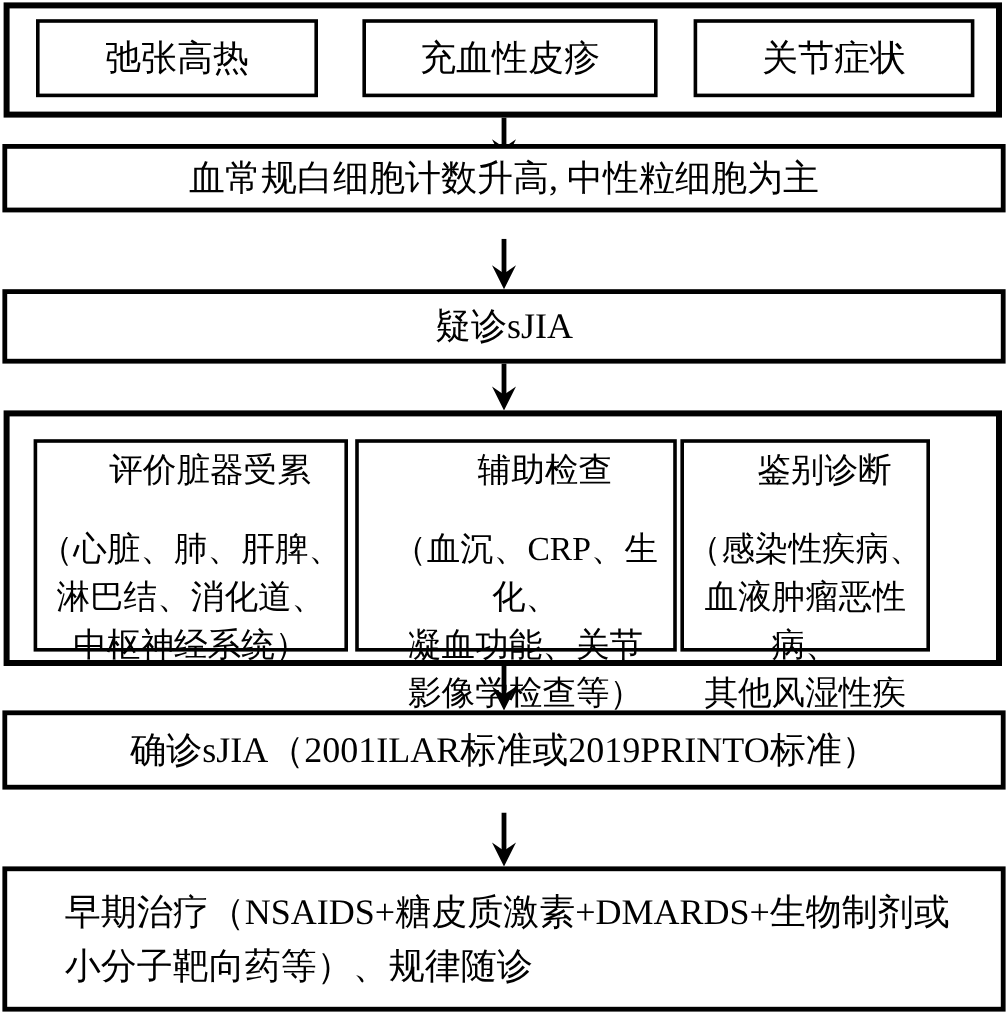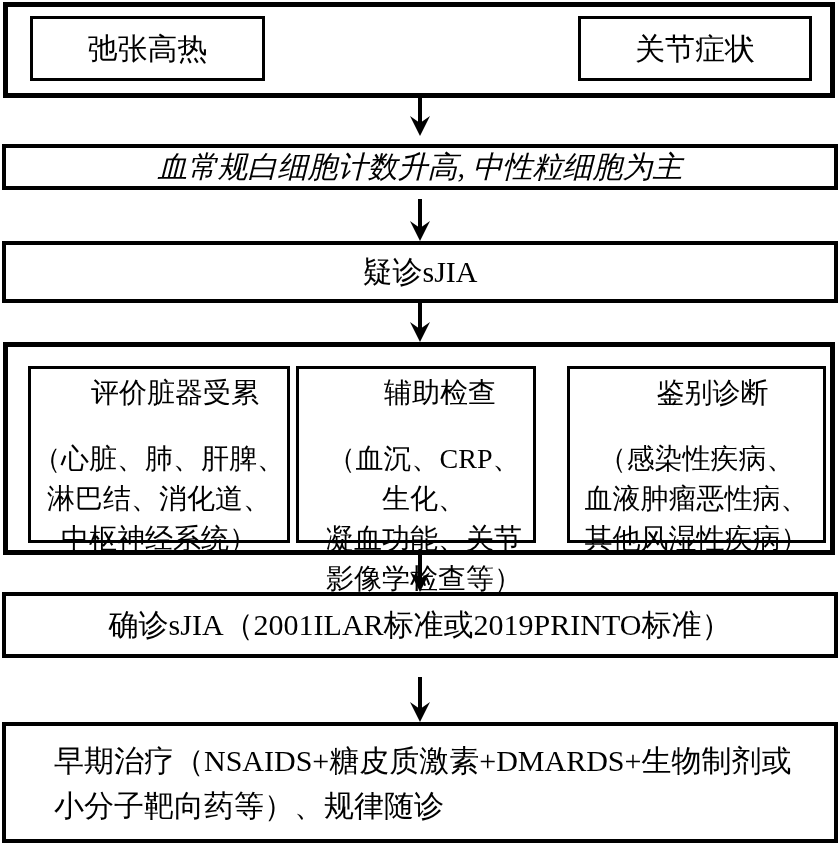--- a/index.html
+++ b/index.html
@@ -35,21 +35,21 @@
     border: 4px solid #000000;
     background: #ffffff;
     display: flex;
     align-items: center;
     justify-content: center;
     text-align: center;
   }
 
   .sym-label { font-size: 30px; line-height: 34px; }
 
-  .box-cbc     { top: 144px; height: 46px; font-size: 30px; font-style: italic; }
+  .box-cbc     { top: 120px; height: 57px; font-size: 30px; }
   .box-suspect { top: 241px; height: 62px; font-size: 30px; }
   .box-confirm { top: 592px; height: 66px; font-size: 30px; }
 
   .box-treat {
     top: 722px; height: 121px;
     justify-content: flex-start;
     text-align: left;
     padding-left: 48px;
     padding-right: 10px;
     font-size: 30px;
@@ -69,20 +69,23 @@
   .arrow { position: absolute; left: 406px; width: 28px; }
 </style>
 </head>
 <body>
 
 <div id="canvas">
 
   <div class="group" style="left:3px; top:2px; width:832px; height:96px;">
     <div class="inner-box" style="left:22px; top:9px; width:235px; height:65px;">
       <span class="sym-label">弛张高热</span>
+    </div>
+    <div class="inner-box" style="left:294px; top:9px; width:246px; height:65px;">
+      <span class="sym-label">充血性皮疹</span>
     </div>
     <div class="inner-box" style="left:570px; top:9px; width:234px; height:65px;">
       <span class="sym-label">关节症状</span>
     </div>
   </div>
 
   <svg class="arrow" style="top:98px;" width="28" height="38">
     <line x1="14" y1="0" x2="14" y2="26" stroke="#000000" stroke-width="4"></line>
     <polygon points="4,18 14,25 24,18 14,38" fill="#000000"></polygon>
   </svg>
@@ -105,27 +108,27 @@
     <polygon points="4,19 14,26 24,19 14,39" fill="#000000"></polygon>
   </svg>
 
   <div class="group" style="left:3px; top:342px; width:832px; height:213px;">
     <div class="inner-box workup-box" style="left:20px; top:19px; width:262px; height:177px;">
       <span class="workup-title">评价脏器受累</span>
       <span class="workup-detail">（心脏、肺、肝脾、
 淋巴结、消化道、
 中枢神经系统）</span>
     </div>
-    <div class="inner-box workup-box" style="left:288px; top:19px; width:240px; height:177px;padding-left:16px;">
+    <div class="inner-box workup-box" style="left:288px; top:19px; width:268px; height:177px;padding-left:16px;">
       <span class="workup-title">辅助检查</span>
       <span class="workup-detail">（血沉、CRP、生化、
 凝血功能、关节
 影像学检查等）</span>
     </div>
-    <div class="inner-box workup-box" style="left:559px; top:19px; width:259px; height:177px;">
+    <div class="inner-box workup-box" style="left:559px; top:19px; width:208px; height:177px;">
       <span class="workup-title">鉴别诊断</span>
       <span class="workup-detail">（感染性疾病、
 血液肿瘤恶性病、
 其他风湿性疾病）</span>
     </div>
   </div>
 
   <svg class="arrow" style="top:555px;" width="28" height="37">
     <line x1="14" y1="0" x2="14" y2="25" stroke="#000000" stroke-width="4"></line>
     <polygon points="4,17 14,24 24,17 14,37" fill="#000000"></polygon>

